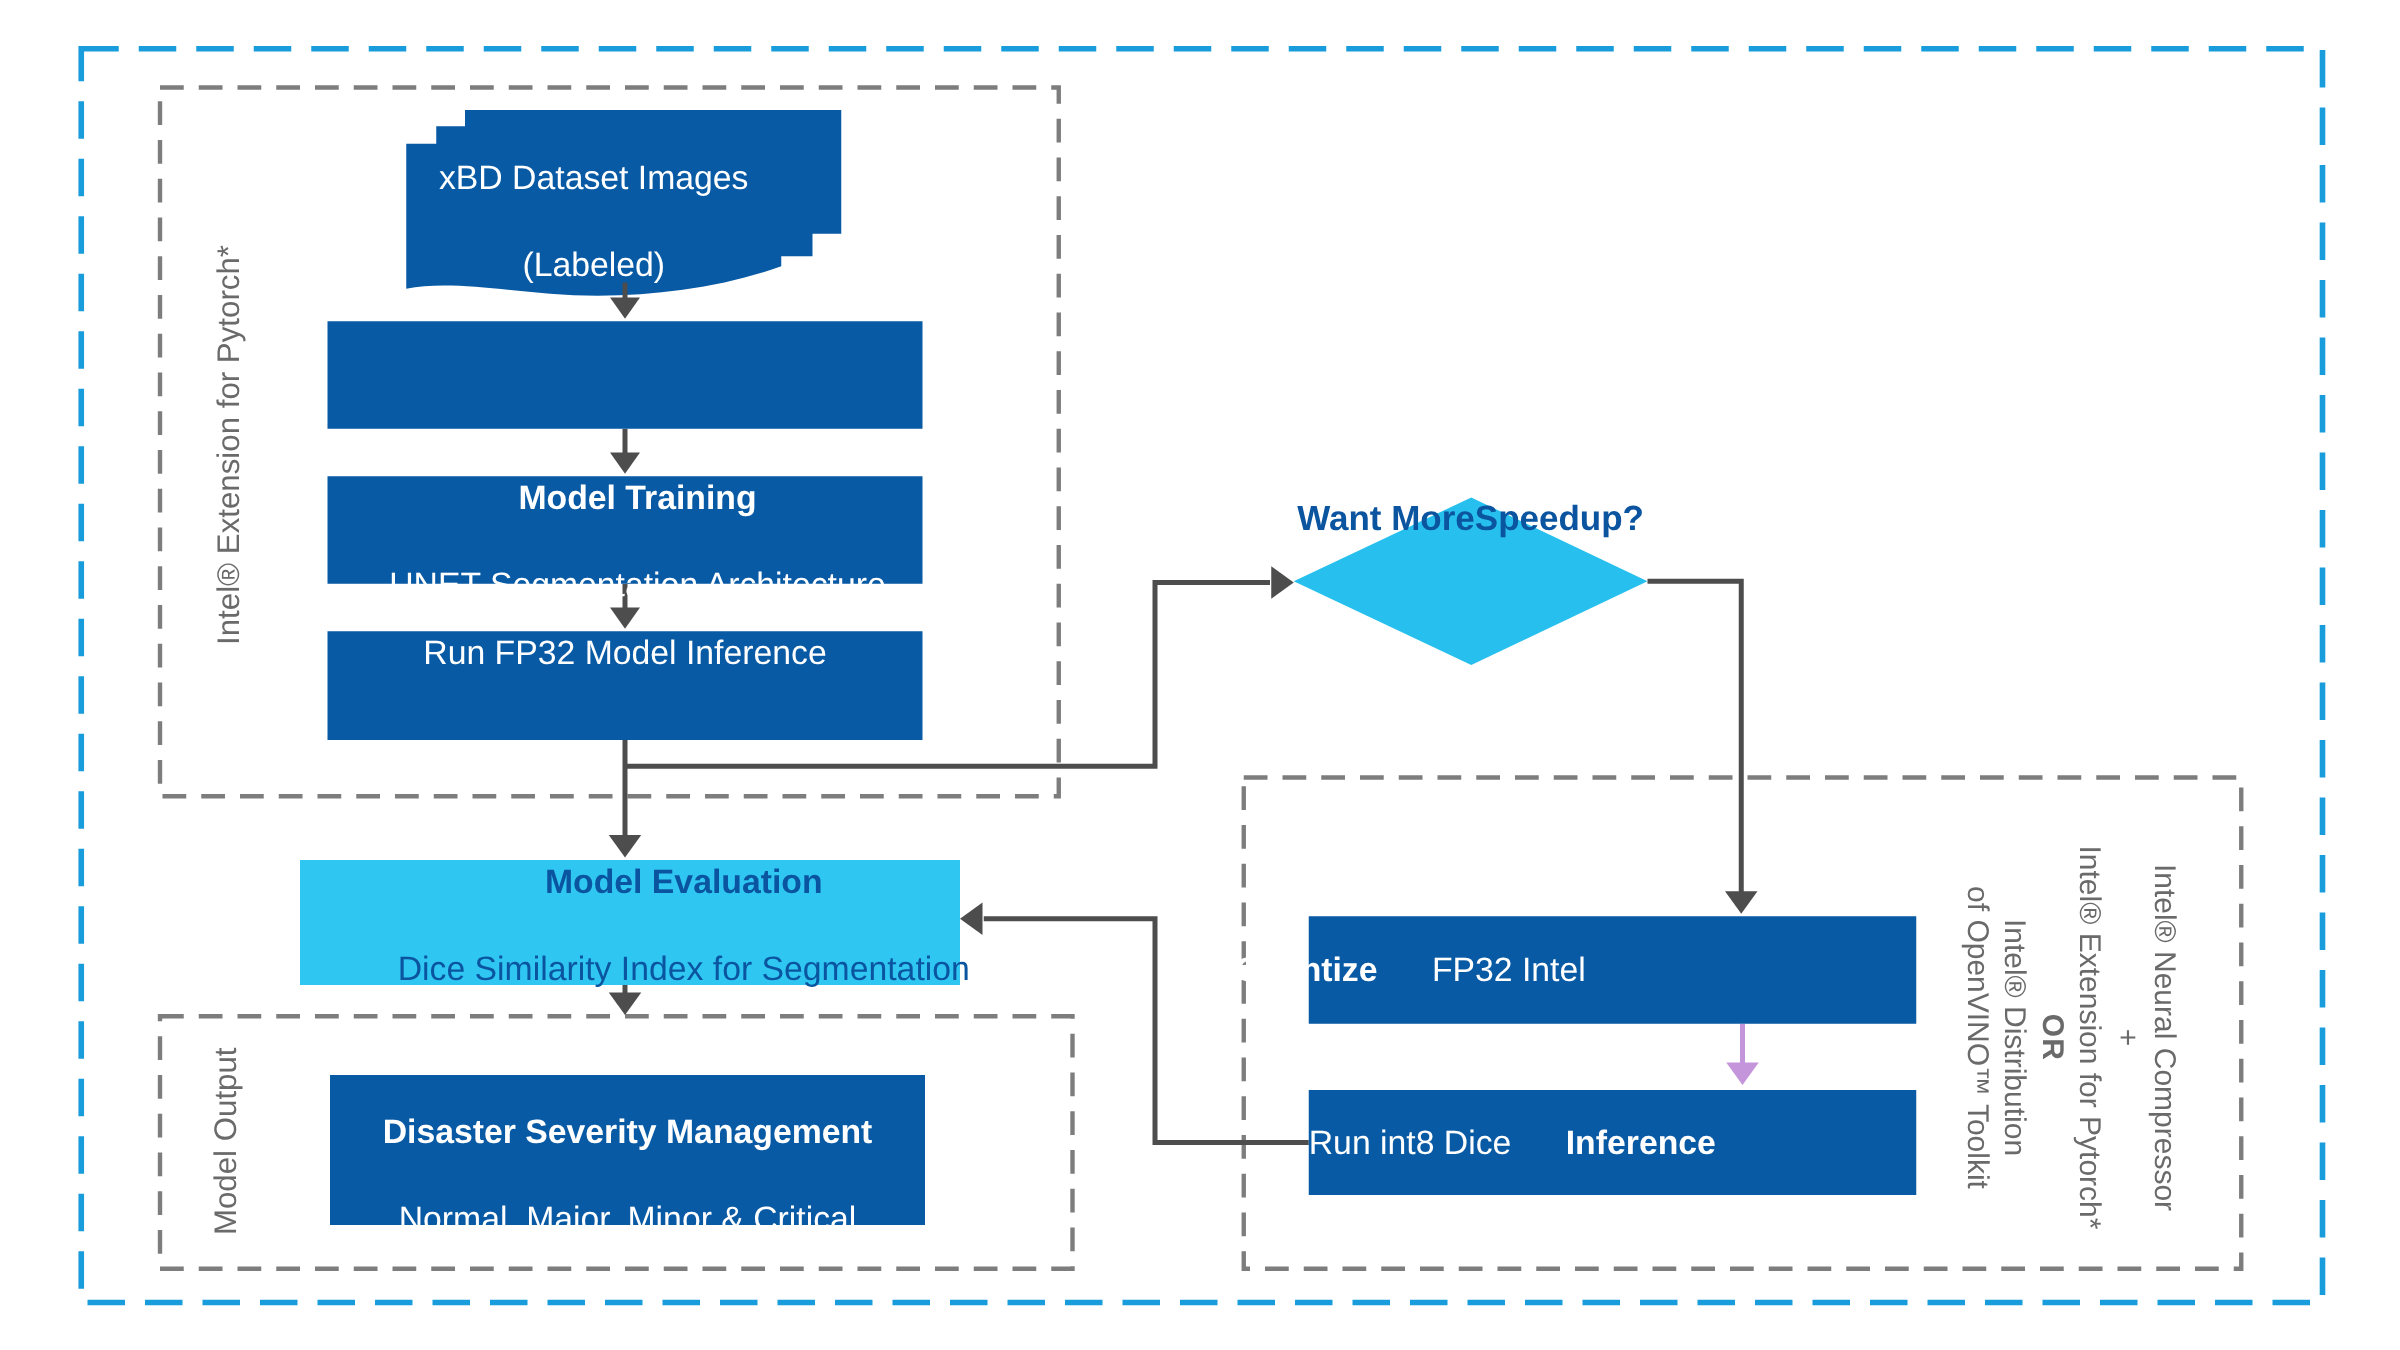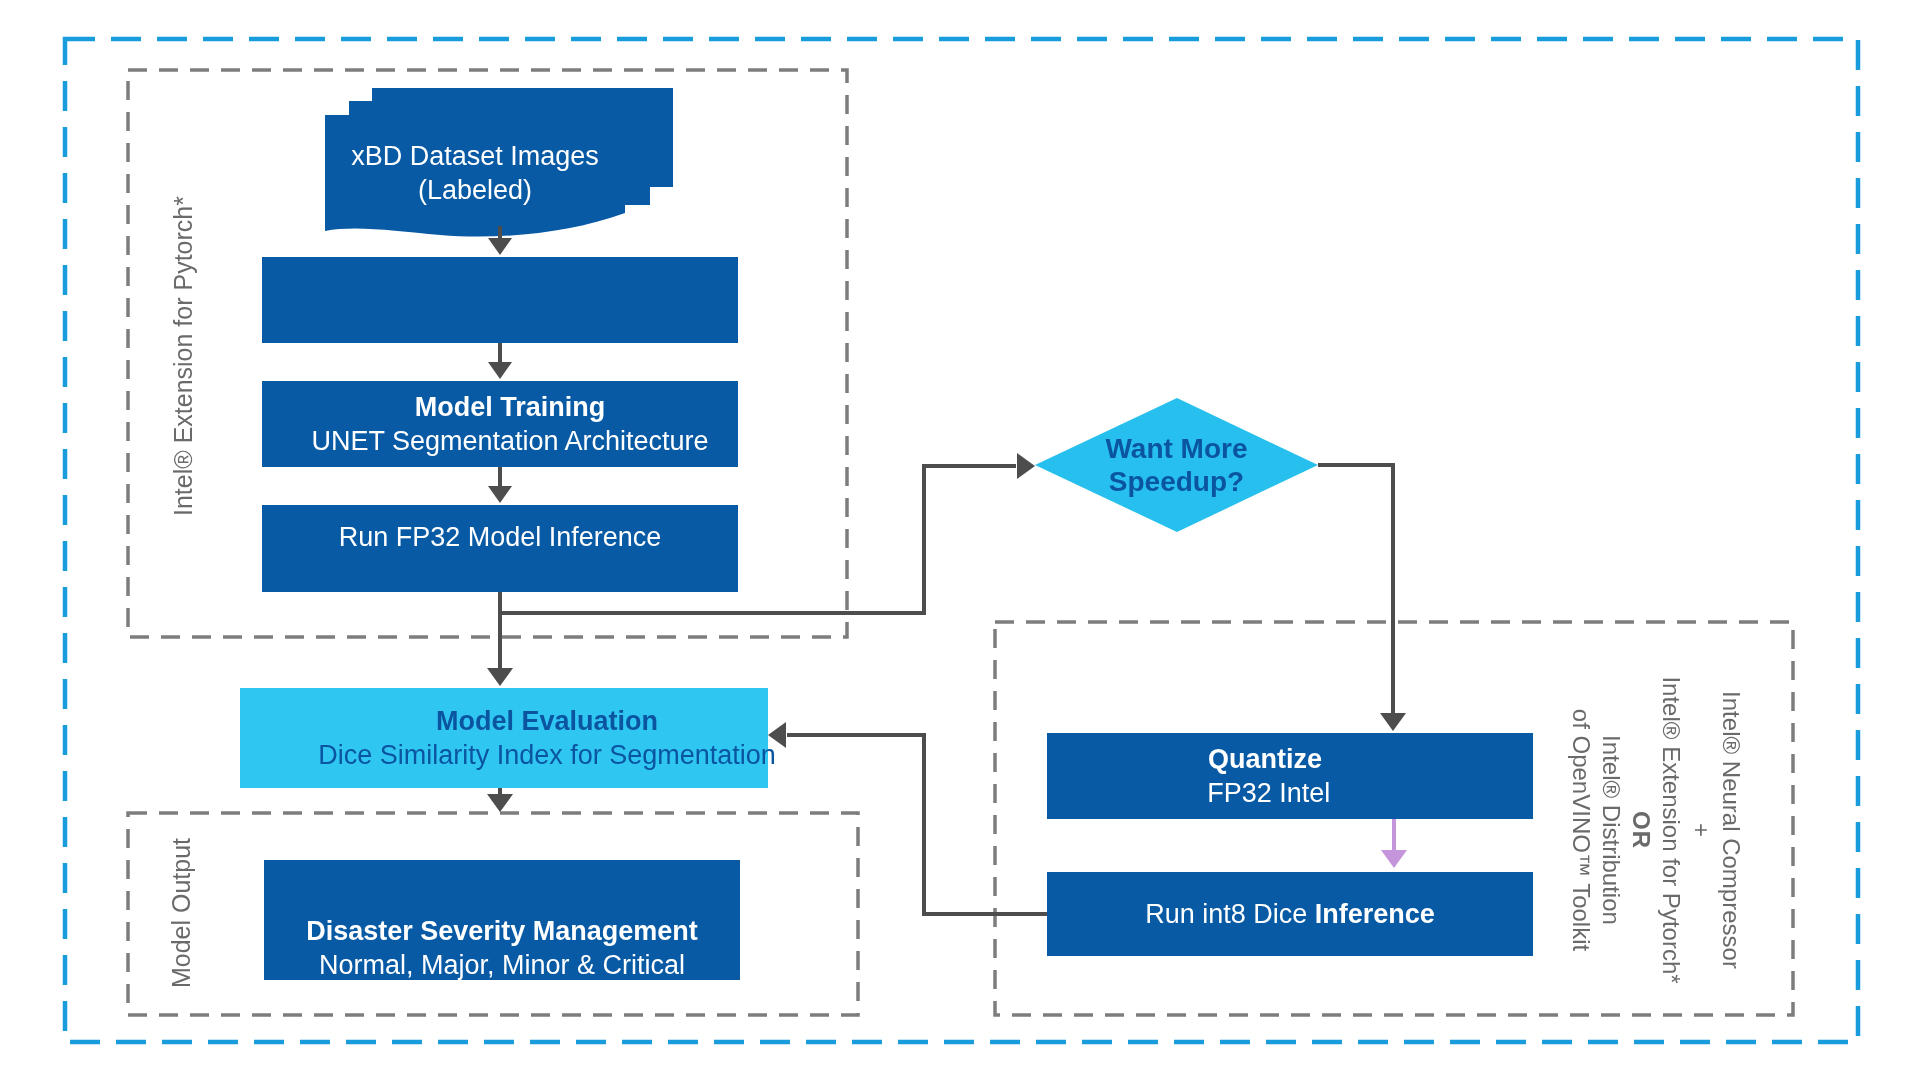--- a/index.html
+++ b/index.html
@@ -2,36 +2,36 @@
 <html><head>
 <meta charset="utf-8">
 <style>
   html,body{margin:0;padding:0;background:#ffffff;}
   #stage{
     position:relative;width:1920px;height:1080px;background:#ffffff;overflow:hidden;
     font-family:"Liberation Sans", sans-serif;
   }
   #flow-svg{position:absolute;left:0;top:0;}
   .node-text{
-    position:absolute;display:flex;flex-direction:column;justify-content:center;align-items:center;
-    text-align:center;color:#ffffff;font-size:27px;line-height:34px;pointer-events:none;
+    position:absolute;display:flex;flex-direction:column;justify-content:flex-start;align-items:center;
+    text-align:center;color:#ffffff;font-size:27px;line-height:34px;pointer-events:none;gap:36px;
   }
   .node-text b{font-weight:bold;}
   .dark-text{color:#0B55A0;}
   .rot-label{
     position:absolute;color:#6A6A6A;font-size:25px;line-height:30px;white-space:nowrap;
     text-align:center;
   }
   .rot-ccw{transform:translate(-50%,-50%) rotate(-90deg);}
   .rot-cw{transform:translate(-50%,-50%) rotate(90deg);}
   .tools-label{font-size:24px;line-height:30px;white-space:nowrap;text-align:center;}
   .tools-label .or-line{font-weight:bold;letter-spacing:1px;}
   .diamond-text{
     position:absolute;left:1035px;top:398px;width:283px;height:134px;
-    display:flex;flex-direction:column;justify-content:center;align-items:center;
+    display:flex;justify-content:center;
     font-weight:bold;font-size:28px;line-height:33px;color:#0B55A0;pointer-events:none;text-align:center;
   }
 </style>
 </head>
 <body>
 
 <div id="stage">
 
   <svg id="flow-svg" width="1920" height="1080" viewBox="0 0 1920 1080">
 
@@ -115,21 +115,21 @@
   <div class="node-text" style="left:264px;top:860px;width:476px;height:120px;margin-top:28px;">
     <b>Disaster Severity Management</b>
     <div>Normal, Major, Minor &amp; Critical</div>
   </div>
 
   <div class="diamond-text">
     <div>Want More</div>
     <div>Speedup?</div>
   </div>
 
-  <div class="node-text" style="left:1022px;top:733px;width:486px;height:86px;flex-direction:column;">
+  <div class="node-text" style="left:988px;top:733px;width:486px;height:86px;flex-direction:row;">
     <b>Quantize</b>
       <span style="white-space:pre;"> FP32 Intel</span>
   </div>
 
   <div class="node-text" style="left:1047px;top:872px;width:486px;height:84px;flex-direction:row;">
     <span style="white-space:pre;">Run int8 Dice </span>
       <b>Inference</b>
   </div>
 
   <div class="rot-label rot-ccw" style="left:183px;top:356px;">Intel® Extension for Pytorch*</div>

